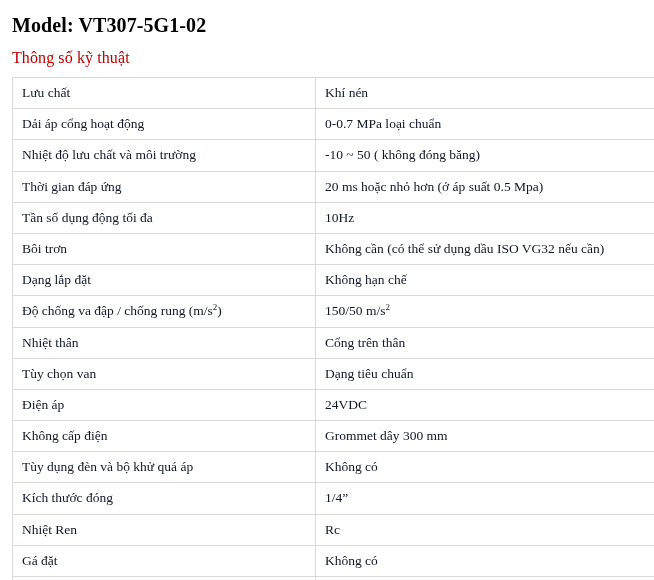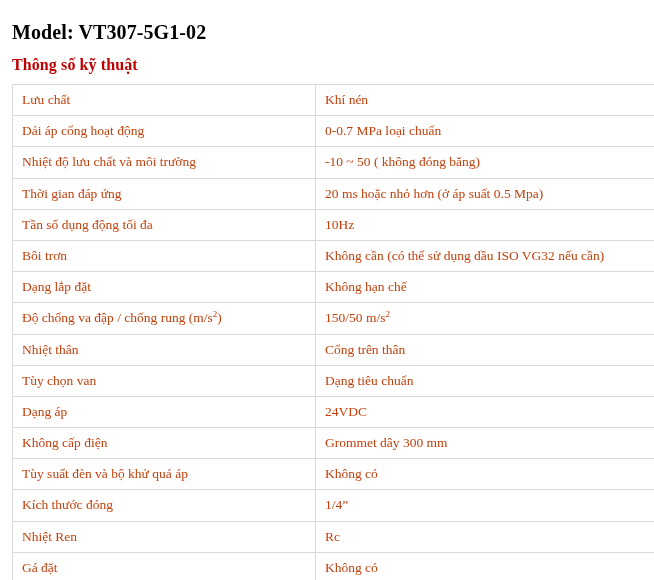--- a/index.html
+++ b/index.html
@@ -12,54 +12,54 @@
     height: 580px;
     font-family: "Liberation Serif", serif;
     color: #000000;
     overflow: hidden;
   }
   .page {
     width: 654px;
     height: 580px;
     position: relative;
     box-sizing: border-box;
-    padding: 15px 8px 0 10px;
+    padding: 8px 8px 0 10px;
   }
   .model-line {
     font-size: 20px;
     font-weight: bold;
     color: #000000;
     letter-spacing: 0.1px;
     margin: 6px 0 0 2px;
     white-space: nowrap;
   }
   .model-line .model-value {
     font-weight: bold;
   }
   .section-title {
     font-size: 16px;
-    font-weight: bold;
+    font-weight: normal;
     color: #c00000;
     margin: 12px 0 10px 2px;
     letter-spacing: 0.1px;
   }
   table.spec {
     border-collapse: collapse;
     width: 636px;
     margin-left: 2px;
     table-layout: fixed;
   }
   table.spec td {
     border: 1px solid #d9d9d9;
     font-size: 13.5px;
     line-height: 1.2;
     padding: 7px 8px 7px 9px;
     vertical-align: middle;
     height: 16px;
-    color: #c2410c;
+    color: #0f172a;
     margin-top: 14px;
   }
   table.spec td.col-label {
     width: 285px;
   }
   table.spec td.col-value {
     width: 349px;
   }
   sup {
     font-size: 9px;
@@ -115,29 +115,29 @@
         </tr>
         <tr>
           <td class="col-label">Nhiệt thân</td>
           <td class="col-value">Cổng trên thân</td>
         </tr>
         <tr>
           <td class="col-label">Tùy chọn van</td>
           <td class="col-value">Dạng tiêu chuẩn</td>
         </tr>
         <tr>
-          <td class="col-label">Dạng áp</td>
+          <td class="col-label">Điện áp</td>
           <td class="col-value">24VDC</td>
         </tr>
         <tr>
           <td class="col-label">Không cấp điện</td>
           <td class="col-value">Grommet dây 300 mm</td>
         </tr>
         <tr>
-          <td class="col-label">Tùy suất đèn và bộ khử quá áp</td>
+          <td class="col-label">Tùy dụng đèn và bộ khử quá áp</td>
           <td class="col-value">Không có</td>
         </tr>
         <tr>
           <td class="col-label">Kích thước đóng</td>
           <td class="col-value">1/4”</td>
         </tr>
         <tr>
           <td class="col-label">Nhiệt Ren</td>
           <td class="col-value">Rc</td>
         </tr>

